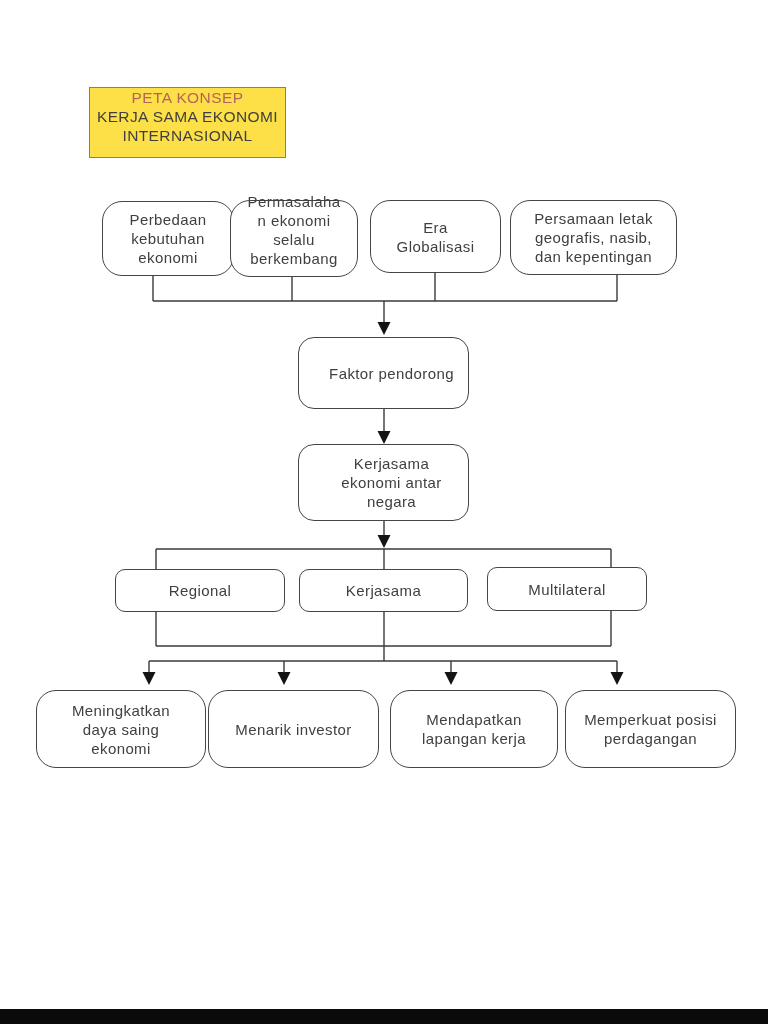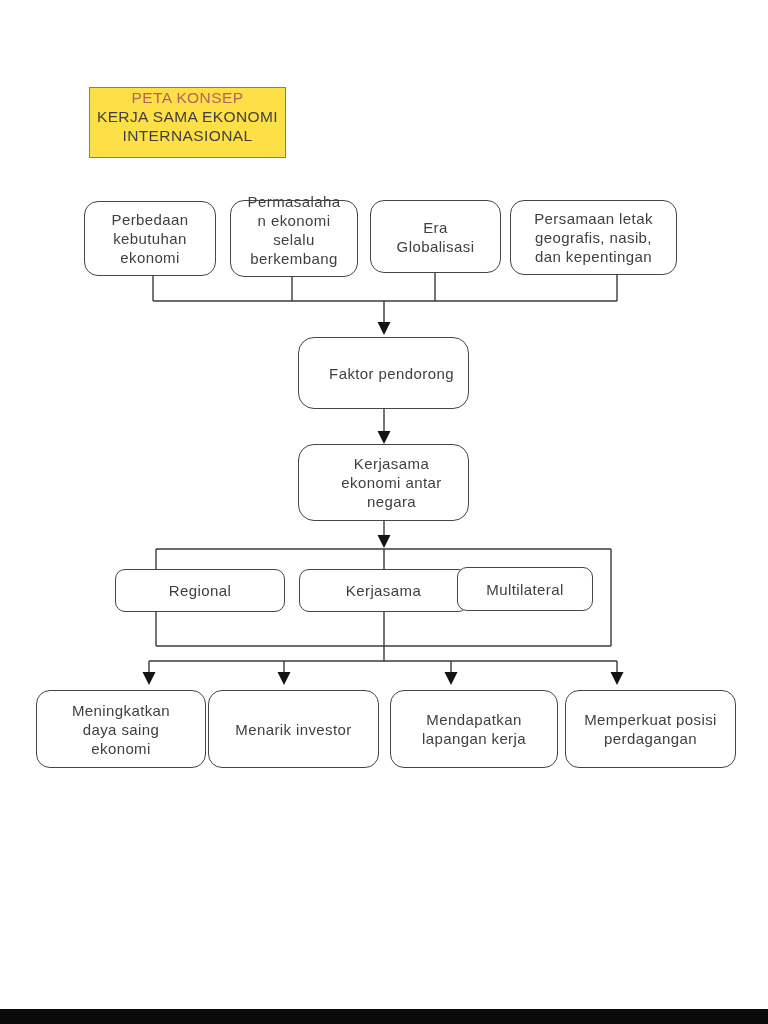--- a/index.html
+++ b/index.html
@@ -22,21 +22,21 @@
   }
   .page{position:relative;width:768px;height:1024px;background:var(--page-bg);}
   svg.connectors{position:absolute;left:0;top:0;z-index:1;}
   svg.connectors line, svg.connectors path{stroke:var(--line);stroke-width:1.4;fill:none;}
   svg.connectors polygon{fill:var(--arrow);stroke:none;}
 
   .node{
     position:absolute;z-index:2;
     background:#ffffff;
     border:1.4px solid var(--node-border);
-    border-radius:14px;
+    border-radius:20px;
     box-sizing:border-box;
     display:flex;align-items:center;justify-content:center;
     text-align:center;
     font-size:15px;line-height:19px;letter-spacing:0.4px;
   }
   .node .lbl{white-space:pre-line;display:block;width:100%;}
   .node.r10{border-radius:10px;}
   .node.r16{border-radius:16px;padding-left:16px;}
   .node.overflow-top .lbl{position:absolute;top:-9px;left:0;right:0;}
 
@@ -109,21 +109,21 @@
       <polygon points="610.5,672 623.5,672 617,685"></polygon>
     </g>
   </svg>
 
   <div class="title-box">
     <span class="heading">PETA KONSEP</span>
     <span class="subtitle">KERJA SAMA EKONOMI
 INTERNASIONAL</span>
   </div>
 
-  <div class="node" style="left:84px;top:201px;width:132px;height:75px">
+  <div class="node" style="left:102px;top:201px;width:132px;height:75px">
     <span class="lbl">Perbedaan
 kebutuhan
 ekonomi</span>
   </div>
   <div class="node overflow-top" style="left:230px;top:200px;width:128px;height:77px">
     <span class="lbl">Permasalaha
 n ekonomi
 selalu
 berkembang</span>
   </div>
@@ -146,21 +146,21 @@
   </div>
 
   <div class="node r16" style="left:298px;top:444px;width:171px;height:77px">
     <span class="lbl">Kerjasama
 ekonomi antar
 negara</span>
   </div>
   <div class="node r10" style="left:299px;top:569px;width:169px;height:43px">
     <span class="lbl">Kerjasama</span>
   </div>
-  <div class="node r10" style="left:457px;top:567px;width:136px;height:44px">
+  <div class="node r10" style="left:487px;top:567px;width:160px;height:44px">
     <span class="lbl">Multilateral</span>
   </div>
 
   <div class="node" style="left:36px;top:690px;width:170px;height:78px">
     <span class="lbl">Meningkatkan
 daya saing
 ekonomi</span>
   </div>
   <div class="node" style="left:208px;top:690px;width:171px;height:78px">
     <span class="lbl">Menarik investor</span>

